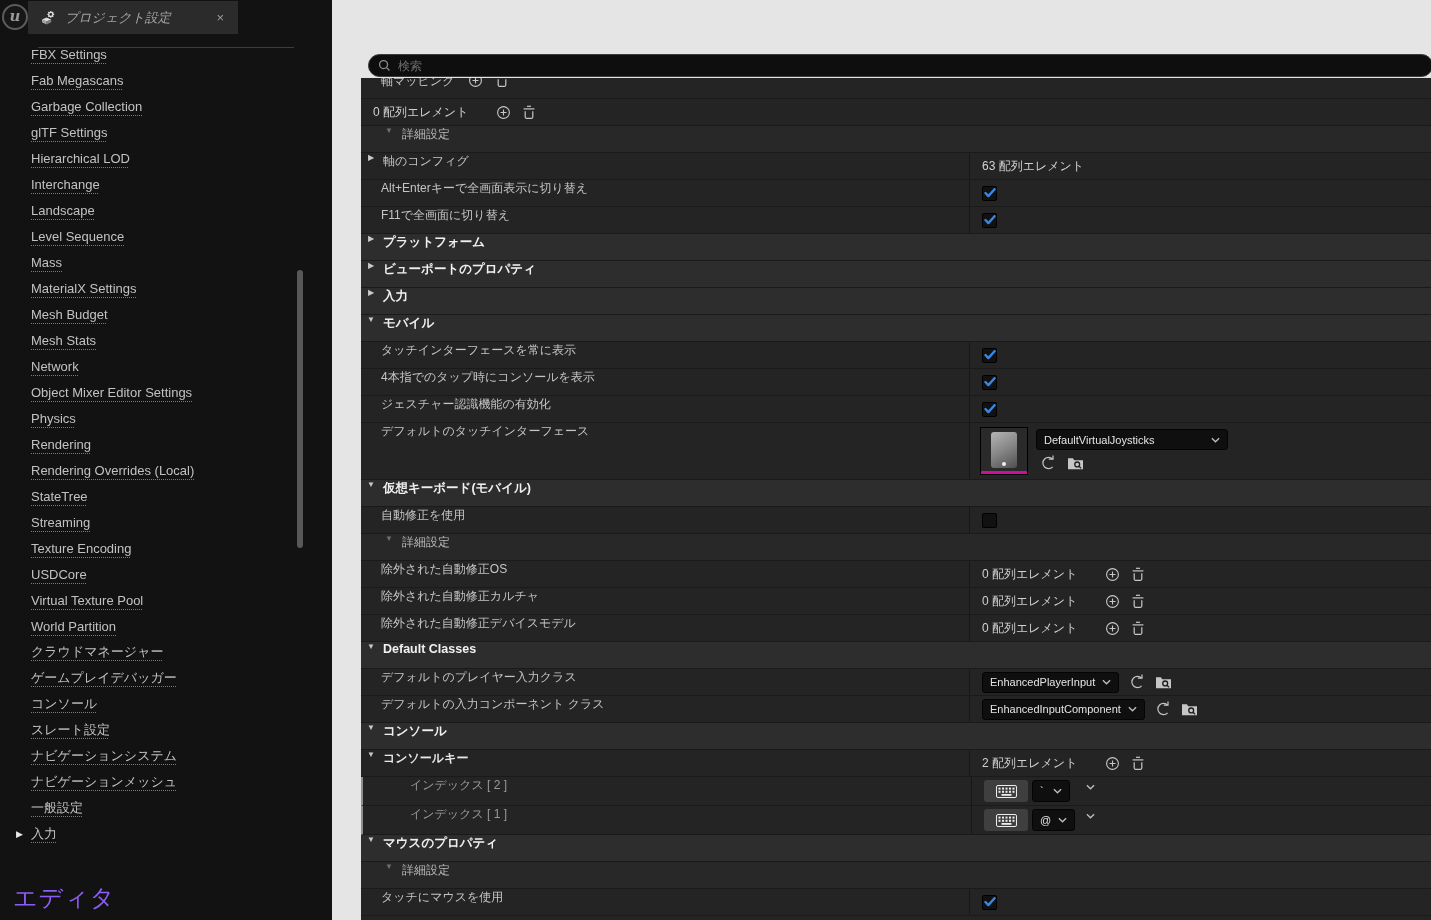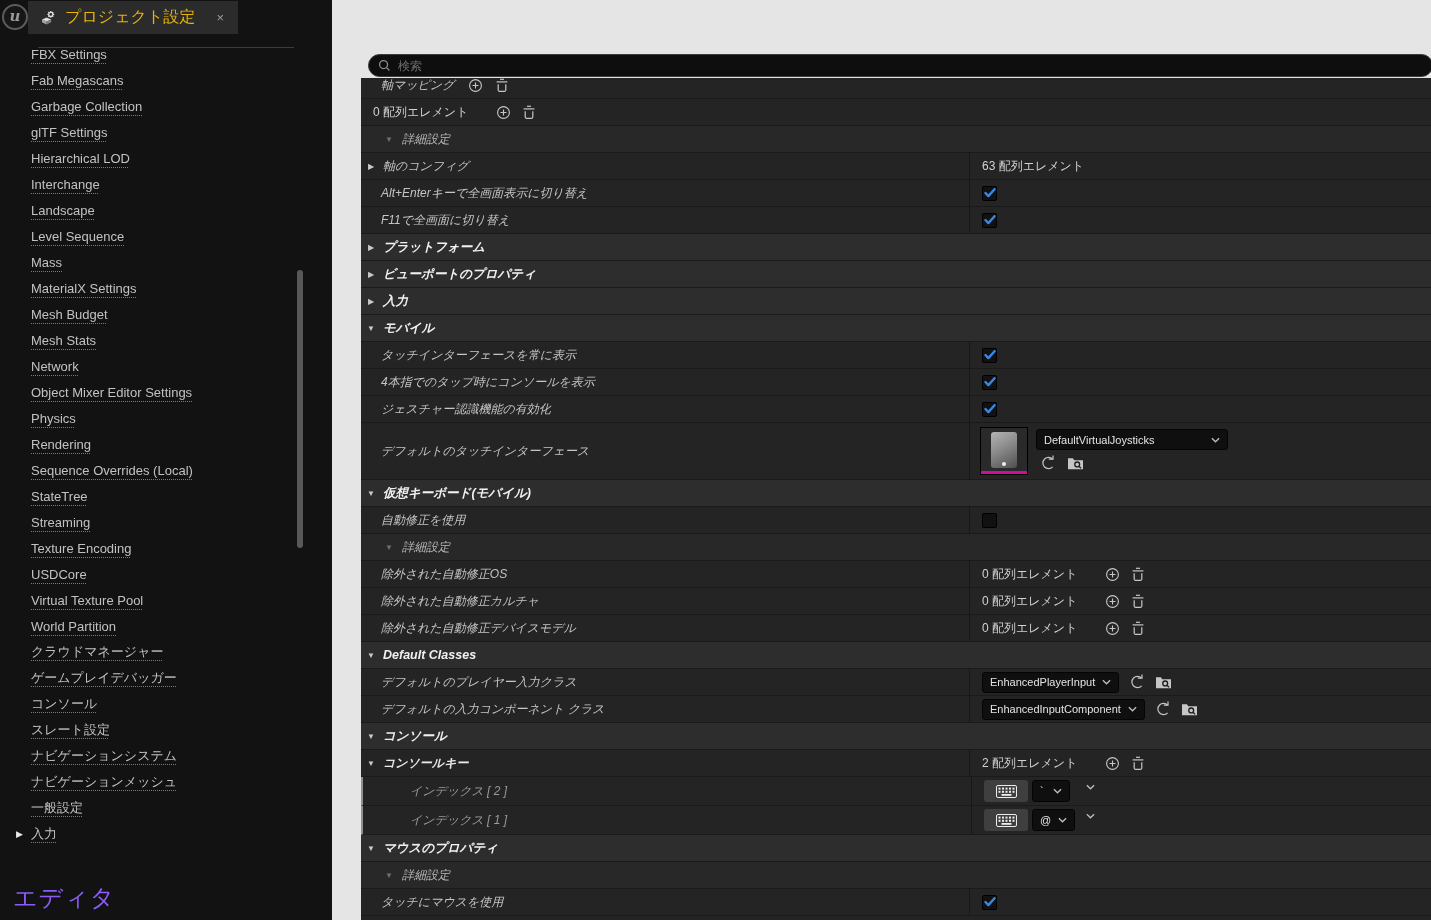--- a/index.html
+++ b/index.html
@@ -7,21 +7,21 @@
     font-family:"Liberation Sans","DejaVu Sans",sans-serif; }
   body { position:relative; color:#c5c5c5; }
 
   
   .logo { position:absolute; left:2px; top:4px; width:26px; height:26px; border-radius:50%;
     border:2px solid #5c5c5c; background:#171717; display:flex; align-items:center; justify-content:center; }
   .logo span { font-family:"DejaVu Serif",serif; font-style:italic; font-weight:bold;
     font-size:15px; color:#9a9a9a; margin-top:-2px; }
   .tab { position:absolute; left:28px; top:1px; width:210px; height:33px; background:#2b2b2b;
     display:flex; align-items:center; padding:0 12px; gap:9px; }
-  .tab-title { font-size:16px; color:#eab308; flex:1; white-space:nowrap; }
+  .tab-title { font-size:13px; color:#a3a3a3; flex:1; white-space:nowrap;font-style:italic; }
   .tab-close { color:#9c9c9c; font-size:13px; cursor:pointer; padding:0 2px; }
 
   
   .sidebar { position:absolute; left:0; top:40px; width:332px; bottom:0; }
   .sidebar-topline { position:absolute; left:38px; top:7px; width:256px; height:1px; background:#3c3c3c; }
   .nav { position:absolute; left:0; top:1px; right:0; }
   .nav-item { height:26px; display:flex; align-items:center; padding-left:31px; position:relative;
     font-size:13px; color:#c2c2c2; cursor:pointer; white-space:nowrap; }
   .nav-item .u { text-decoration:underline dotted #7b7b7b 1px; text-underline-offset:4px; }
   .nav-item .sel-arrow { position:absolute; left:16px; top:8px; font-size:9px; color:#e8e8e8; }
@@ -35,21 +35,21 @@
     background:#0e0e0e; border:1px solid #3c3c3c; display:flex; align-items:center; padding:0 9px; gap:7px; }
   .search input { flex:1; background:transparent; border:none; outline:none; color:#cfcfcf; font-size:12px; }
   .search input::placeholder { color:#6d6d6d; }
 
   .rows { position:absolute; left:29px; top:78px; right:0; }
   .row { position:relative; display:flex; background:#242424; border-bottom:1px solid #1a1a1a;
     height:27px; align-items:stretch; }
   .row.cat  { background:#2d2d2d; }
   .row.adv  { background:#282828; }
   .row.key  { border-left:2px solid #8f8f8f; }
-  .name { width:609px; position:relative; display:flex; align-items:center;font-style:italic; }
+  .name { width:609px; position:relative; display:flex; align-items:flex-start; }
   .row.divided .name { border-right:1px solid #171717; }
   .val { flex:1; position:relative; display:flex; align-items:center; padding-left:12px; }
   .lbl { font-size:12px; color:#c5c5c5; white-space:nowrap; }
   .cat .lbl { font-weight:bold; color:#f0f0f0; font-size:12.5px; }
   .hdr .lbl { font-weight:600; color:#e8e8e8; }
   .adv .lbl { color:#b9b9b9; }
   .key .lbl { color:#9a9a9a; }
   .tri { font-size:8px; color:#c9c9c9; width:10px; text-align:center; cursor:pointer; }
   .tri.dim { color:#6f6f6f; }
   .pad5  { padding-left:5px;  gap:7px; }
@@ -159,21 +159,21 @@
       <div class="nav-item">
         <span class="u">Object Mixer Editor Settings</span>
       </div>
       <div class="nav-item">
         <span class="u">Physics</span>
       </div>
       <div class="nav-item">
         <span class="u">Rendering</span>
       </div>
       <div class="nav-item">
-        <span class="u">Sequence Overrides (Local)</span>
+        <span class="u">Rendering Overrides (Local)</span>
       </div>
       <div class="nav-item">
         <span class="u">StateTree</span>
       </div>
       <div class="nav-item">
         <span class="u">Streaming</span>
       </div>
       <div class="nav-item">
         <span class="u">Texture Encoding</span>
       </div>

